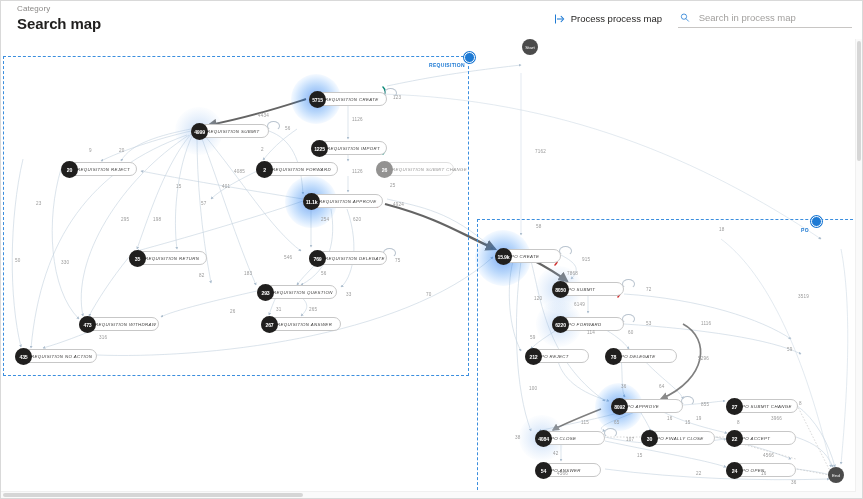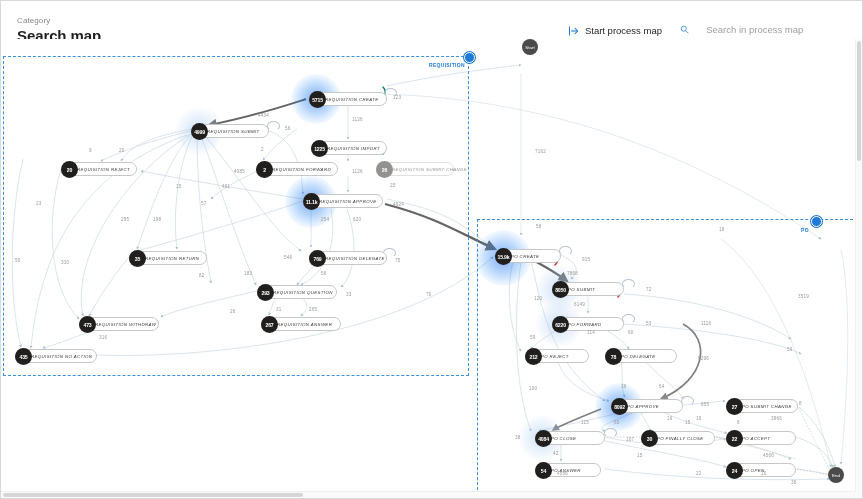--- a/index.html
+++ b/index.html
@@ -10,21 +10,21 @@
     -webkit-font-smoothing:antialiased;
   }
   #app{
     position:relative;width:863px;height:499px;
     box-sizing:border-box;
     border:1px solid #d9d9d9;
     background:#fff;
   }
   
   .header{
-    position:absolute;left:0;top:12px;width:861px;height:50px;
+    position:absolute;left:0;top:0;width:861px;height:50px;
     background:#fff;border-bottom:1px solid #ececec;
     box-sizing:border-box;
     padding-left:10px;
   }
   .hdr-left{position:absolute;left:16px;top:3px;}
   .category-label{
     font-size:8px;color:#8a8886;letter-spacing:.1px;line-height:10px;
   }
   .page-title{
     font-size:15px;color:#201f1e;font-weight:600;line-height:18px;
@@ -32,21 +32,21 @@
   }
   .hdr-right{
     position:absolute;right:10px;top:8px;display:flex;align-items:center;gap:14px;
   }
   .export-btn{
     display:flex;align-items:center;gap:5px;cursor:pointer;
     font-size:9.5px;color:#201f1e;padding:3px 2px;
   }
   .export-ico{width:12px;height:12px;display:block;}
   .search-box{
-    display:flex;align-items:center;gap:15px;
+    display:flex;align-items:center;gap:7px;
     border-bottom:1px solid #c8c6c4;padding:2px 2px 3px 2px;width:170px;
   }
   .search-ico{width:11px;height:11px;display:block;}
   .search-input{
     border:none;outline:none;font-family:inherit;font-size:9.5px;color:#201f1e;
     width:100%;background:transparent;
   }
   .search-input::placeholder{color:#a19f9d;}
 
   
@@ -145,21 +145,21 @@
       <div class="page-title">Search map</div>
     </div>
 
     <div class="hdr-right">
       <div class="export-btn">
         <svg class="export-ico" viewBox="0 0 16 16">
           <path d="M2 2 v12" stroke="#1e7ad4" stroke-width="1.4" fill="none"></path>
           <path d="M4 8 h8" stroke="#1e7ad4" stroke-width="1.4" fill="none"></path>
           <path d="M9.5 4.5 L13 8 L9.5 11.5" stroke="#1e7ad4" stroke-width="1.4" fill="none" stroke-linejoin="round" stroke-linecap="round"></path>
         </svg>
-        <span>Start process map</span>
+        <span>Process process map</span>
       </div>
 
       <div class="search-box">
         <svg class="search-ico" viewBox="0 0 16 16">
           <circle cx="6.6" cy="6.6" r="4.4" stroke="#1e7ad4" stroke-width="1.3" fill="none"></circle>
           <path d="M10 10 L14.2 14.2" stroke="#1e7ad4" stroke-width="1.3" stroke-linecap="round"></path>
         </svg>
         <input class="search-input" type="text" placeholder="Search in process map" style="">
       </div>
     </div>

